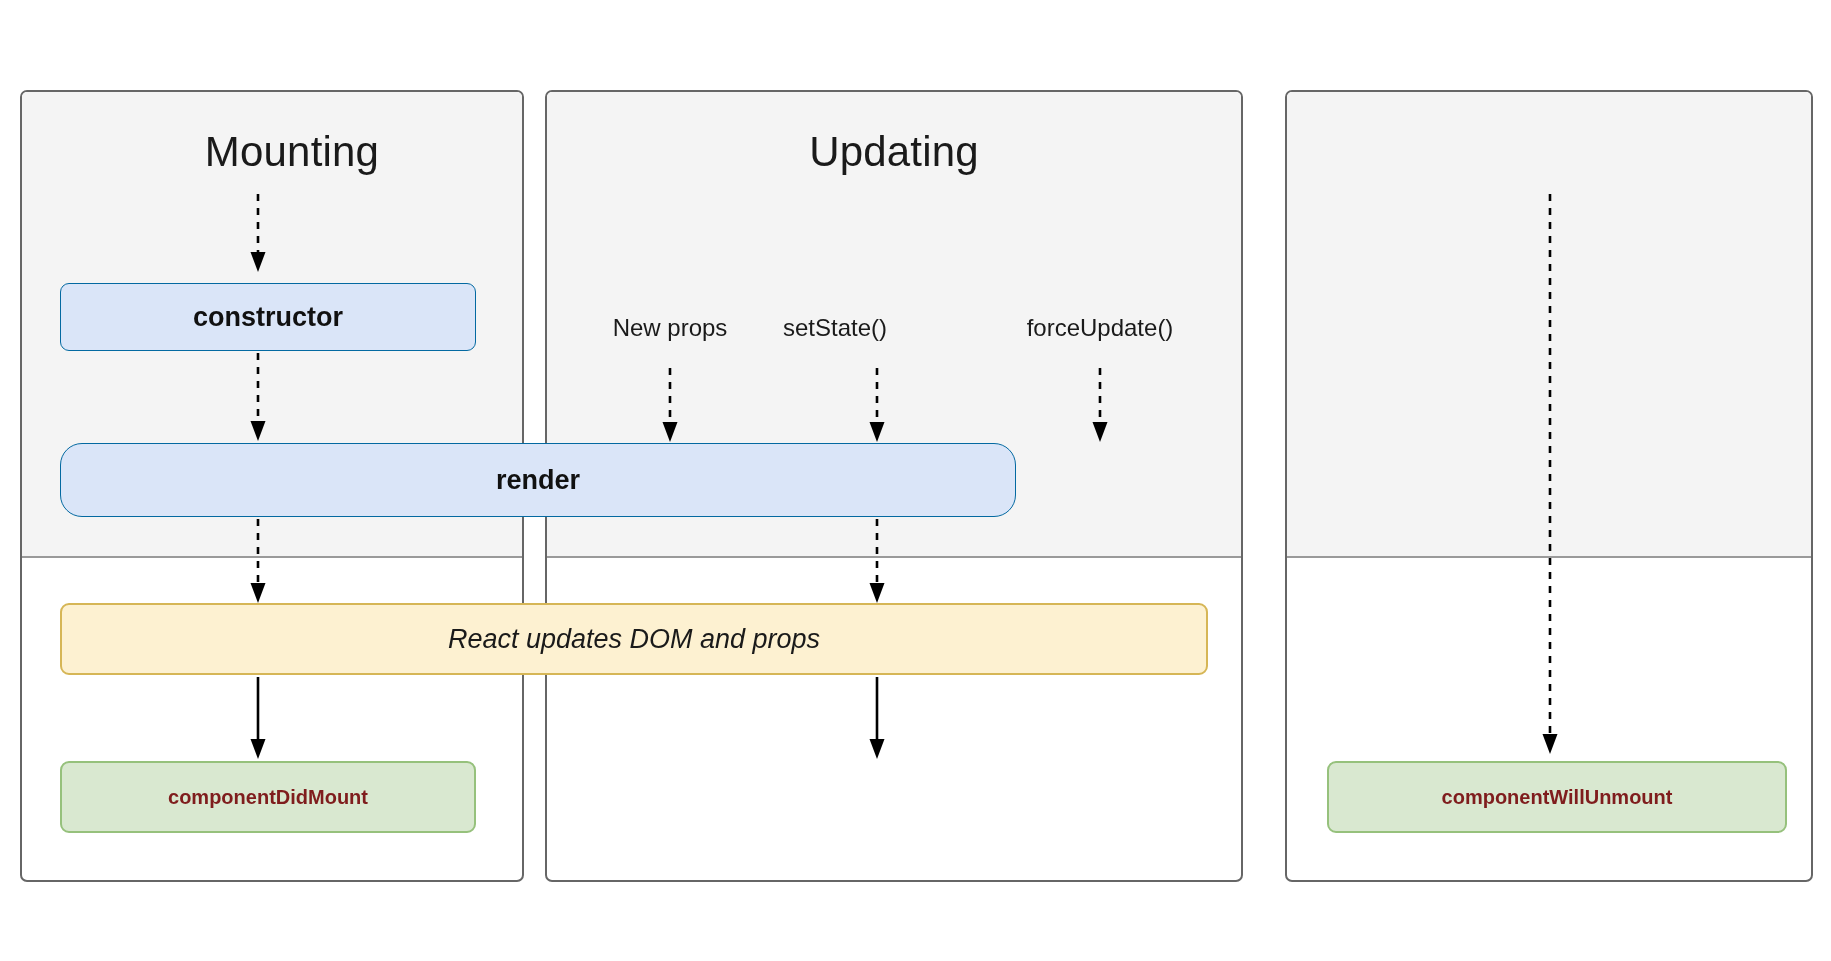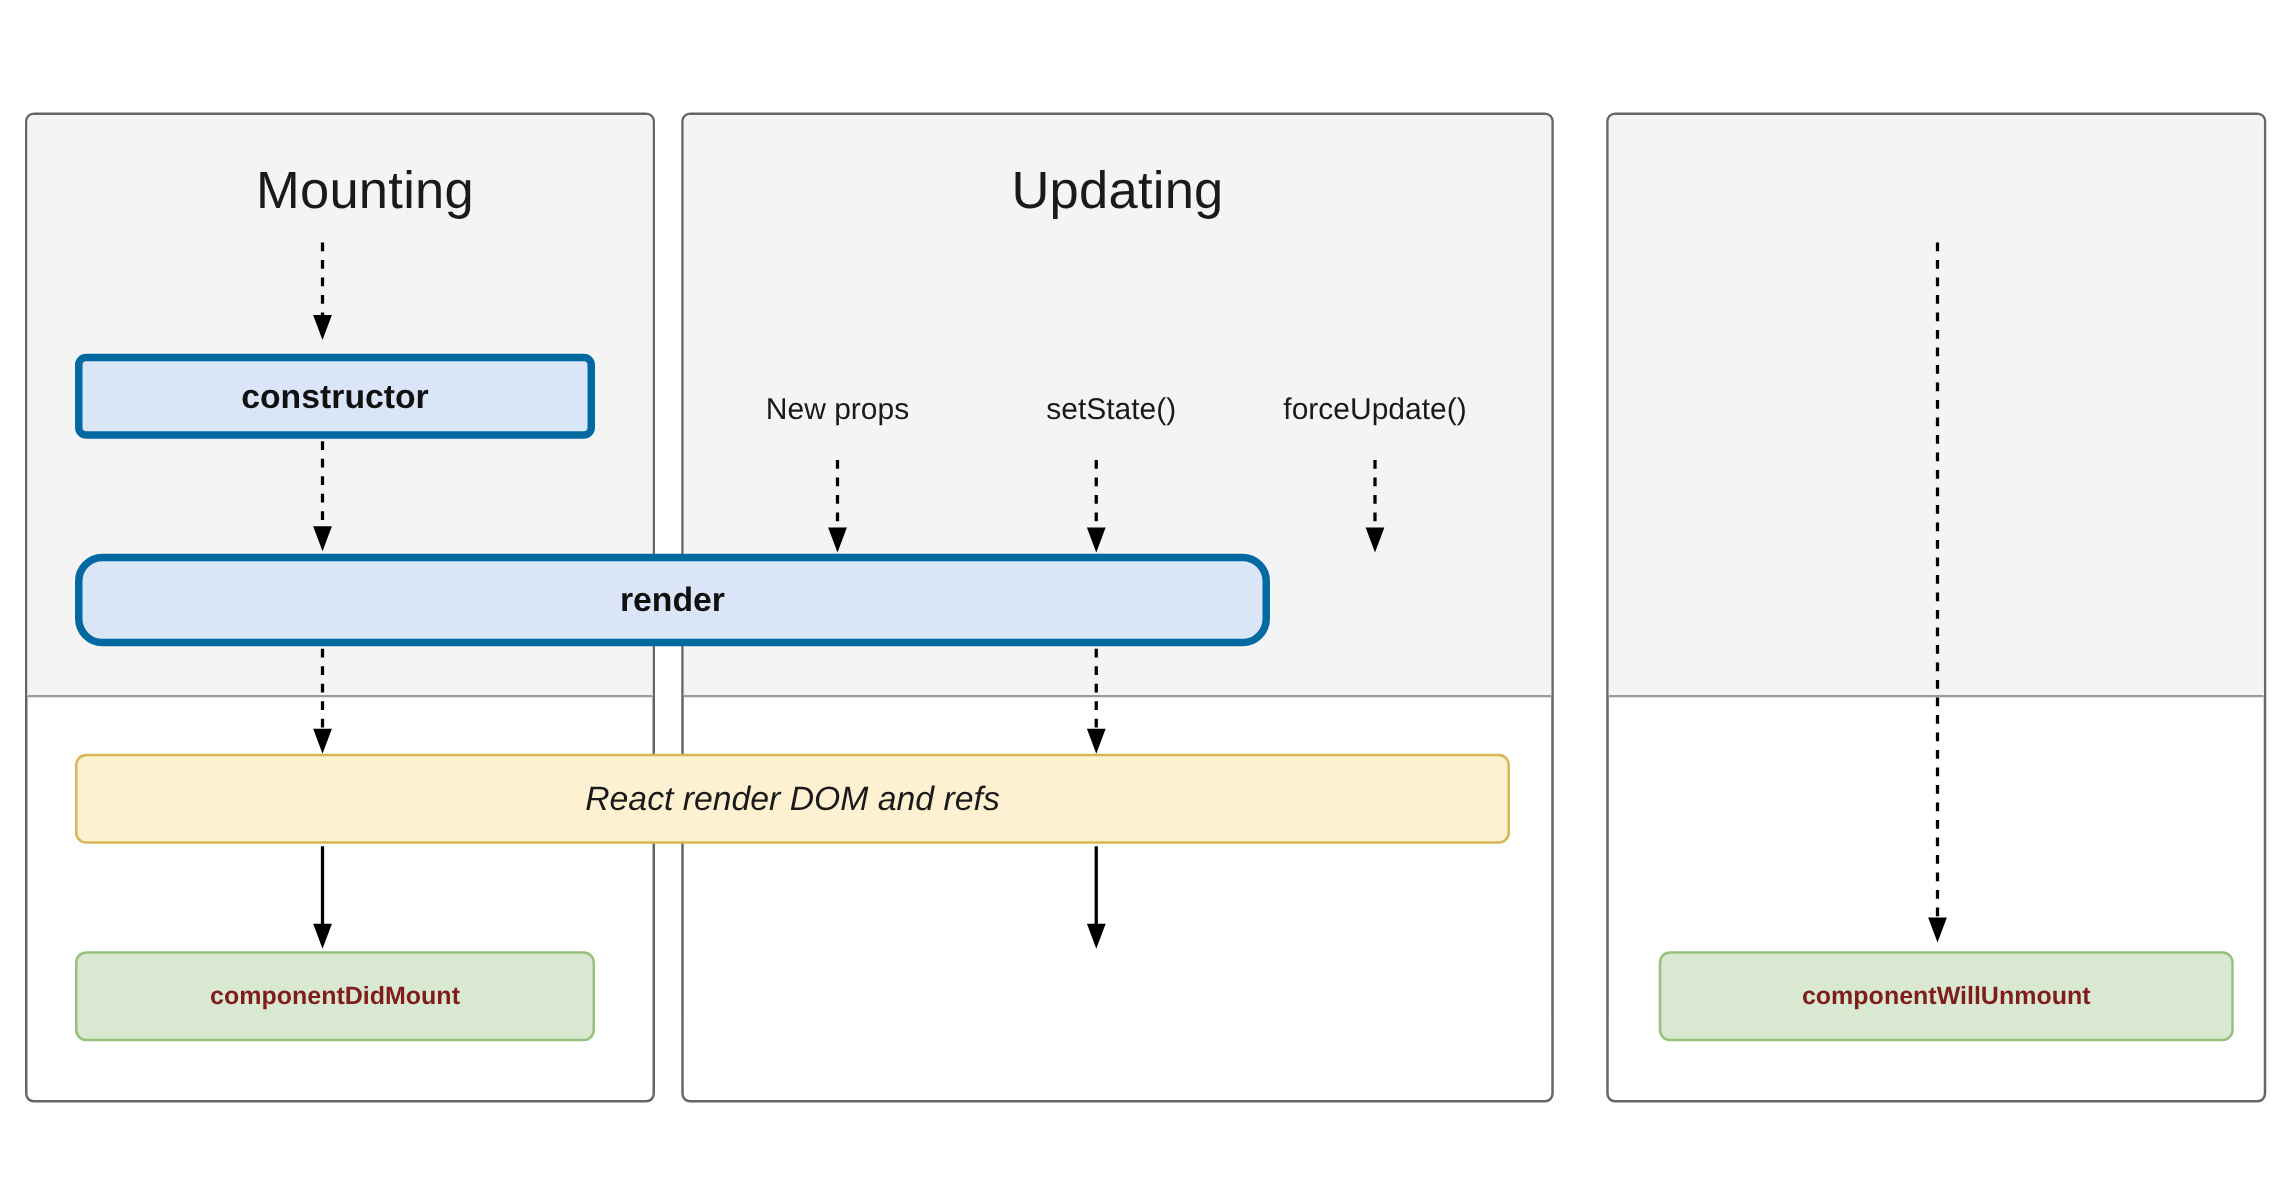--- a/index.html
+++ b/index.html
@@ -55,21 +55,21 @@
     box-sizing: border-box;
     border-radius: 9px;
     display: flex;
     align-items: center;
     justify-content: center;
     text-align: center;
     white-space: nowrap;
   }
   .node-blue {
     background: #dae5f8;
-    border: 6px solid #0369a1;
+    border: 1px solid #0369a1;
     color: #111111;
     font-weight: 700;
     font-size: 27px;
   }
   .node-yellow {
     background: #fdf1d1;
     border: 2px solid #d6b656;
     color: #1a1a1a;
     font-style: italic;
     font-weight: 400;
@@ -133,21 +133,21 @@
     <line class="dashed" x1="10" y1="0" x2="10" y2="72"></line>
     <polygon points="10,88 2.5,68 17.5,68"></polygon>
   </svg>
 
   <div class="trigger italic" style="left:670px; top:314px;">New props</div>
   <svg class="arrow" style="left:660px; top:368px; width:20px; height:76px;" viewBox="0 0 20 76">
     <line class="dashed" x1="10" y1="0" x2="10" y2="58"></line>
     <polygon points="10,74 2.5,54 17.5,54"></polygon>
   </svg>
 
-  <div class="trigger" style="left:889px; top:314px;">setState()</div>
+  <div class="trigger" style="left:835px; top:314px;">setState()</div>
   <svg class="arrow" style="left:867px; top:368px; width:20px; height:76px;" viewBox="0 0 20 76">
     <line class="dashed" x1="10" y1="0" x2="10" y2="58"></line>
     <polygon points="10,74 2.5,54 17.5,54"></polygon>
   </svg>
 
   <div class="trigger" style="left:1100px; top:314px;">forceUpdate()</div>
   <svg class="arrow" style="left:1090px; top:368px; width:20px; height:76px;" viewBox="0 0 20 76">
     <line class="dashed" x1="10" y1="0" x2="10" y2="58"></line>
     <polygon points="10,74 2.5,54 17.5,54"></polygon>
   </svg>
@@ -156,21 +156,21 @@
 
   <svg class="arrow" style="left:248px; top:519px; width:20px; height:86px;" viewBox="0 0 20 86">
     <line class="dashed" x1="10" y1="0" x2="10" y2="68"></line>
     <polygon points="10,84 2.5,64 17.5,64"></polygon>
   </svg>
   <svg class="arrow" style="left:867px; top:519px; width:20px; height:86px;" viewBox="0 0 20 86">
     <line class="dashed" x1="10" y1="0" x2="10" y2="68"></line>
     <polygon points="10,84 2.5,64 17.5,64"></polygon>
   </svg>
 
-  <div class="node node-yellow" style="left:60px; top:603px; width:1148px; height:72px;">React render DOM and refs</div>
+  <div class="node node-yellow" style="left:60px; top:603px; width:1148px; height:72px;">React updates DOM and props</div>
 
   <svg class="arrow" style="left:248px; top:677px; width:20px; height:84px;" viewBox="0 0 20 84">
     <line x1="10" y1="0" x2="10" y2="66"></line>
     <polygon points="10,82 2.5,62 17.5,62"></polygon>
   </svg>
   <svg class="arrow" style="left:867px; top:677px; width:20px; height:84px;" viewBox="0 0 20 84">
     <line x1="10" y1="0" x2="10" y2="66"></line>
     <polygon points="10,82 2.5,62 17.5,62"></polygon>
   </svg>
 

